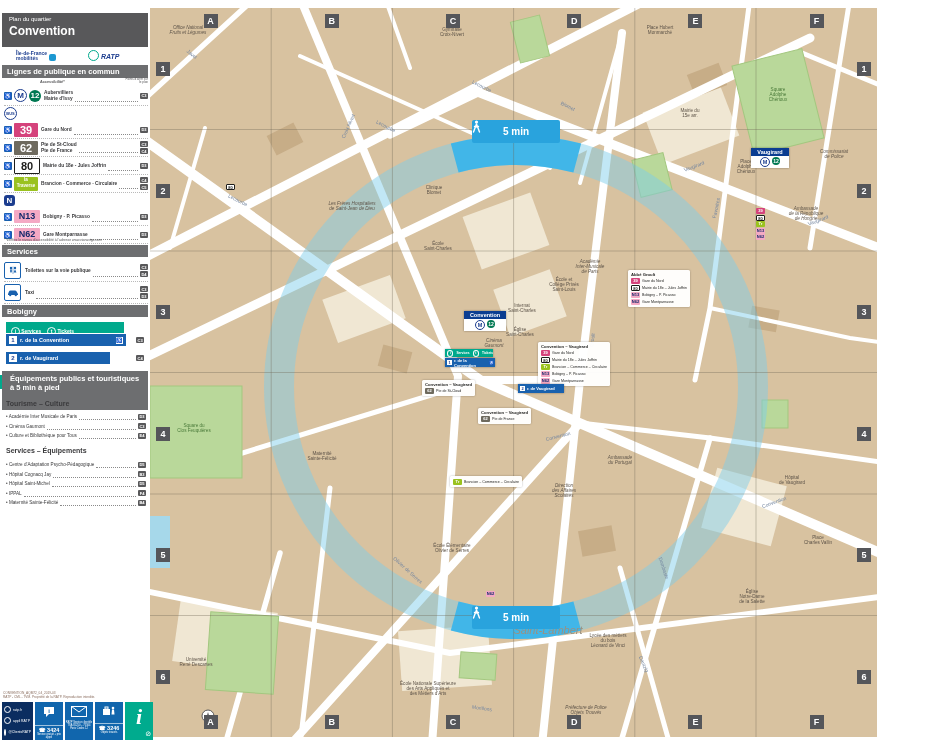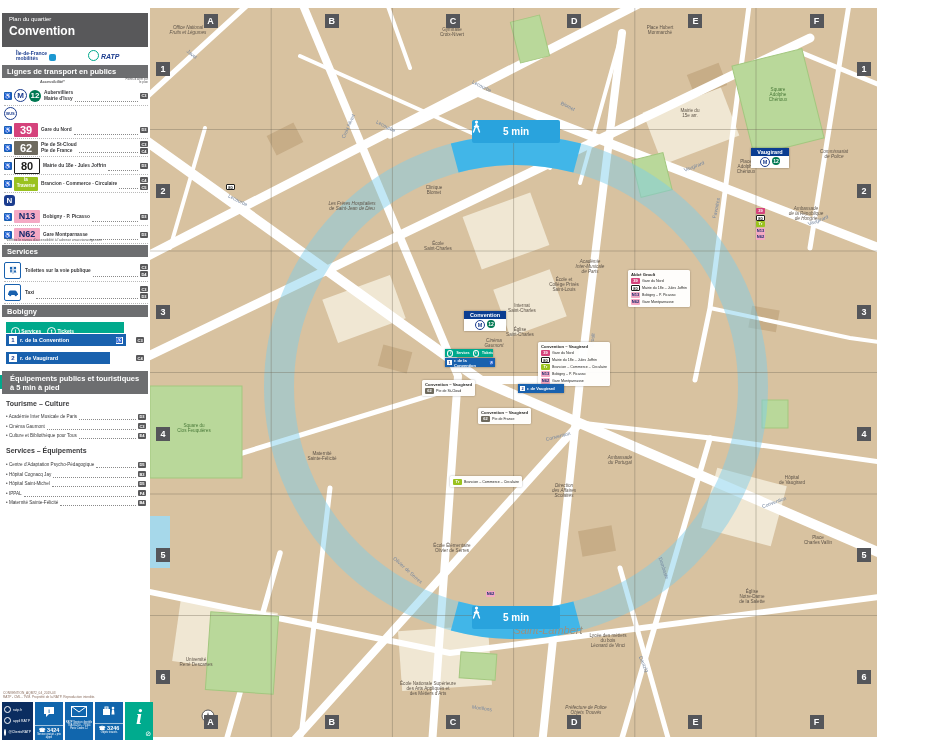--- a/index.html
+++ b/index.html
@@ -39,21 +39,21 @@
   .svc-label{font-size:4.8px;font-weight:bold;}
   #bar-sorties{left:2px;top:305px;width:146px;height:12px;font-size:7.5px;padding:2px 0 0 5px;box-sizing:border-box;}
   #tickets-bar{left:6px;top:322px;width:118px;height:11px;background:#00a98c;color:#fff;display:flex;align-items:center;gap:6px;padding-left:5px;box-sizing:border-box;}
   .tk-ic{display:inline-block;width:7px;height:7px;border:1px solid #fff;border-radius:50%;font-size:5px;line-height:7px;text-align:center;font-weight:bold;}
   .tk-lb{font-size:4.8px;font-weight:bold;}
   .exit-bar{background:#1961ae;color:#fff;display:flex;align-items:center;padding-left:3px;box-sizing:border-box;height:12px;}
   .exit-num{background:#fff;color:#1c3d8f;width:8px;height:8px;font-size:6px;font-weight:bold;text-align:center;line-height:8px;margin-right:3px;}
   .exit-lb{font-size:5.5px;font-weight:bold;flex:1;}
   .exit-acc{width:7px;height:7px;background:#fff;color:#1961ae;font-size:5px;line-height:7px;text-align:center;margin-right:3px;}
   .exit-chip{position:absolute;left:136px;}
-  #bar-equip{left:2px;top:371px;width:146px;height:23px;font-size:7.5px;line-height:9px;padding:3px 0 0 8px;box-sizing:border-box;}
+  #bar-equip{left:2px;top:371px;width:146px;height:39px;font-size:7.5px;line-height:9px;padding:3px 0 0 8px;box-sizing:border-box;}
   #equip-accent{left:0px;top:375px;width:5px;height:14px;background:#00a98c;}
   .h-cat{font-size:7px;font-weight:bold;color:#3a3a3c;}
   #h-tourisme{left:6px;top:400px;}
   #tourisme-rows{left:6px;top:412px;width:140px;}
   #h-servequip{left:6px;top:447px;}
   #servequip-rows{left:6px;top:460px;width:140px;}
   .eq-row{display:flex;align-items:center;height:9.5px;}
   .eq-name{font-size:4.6px;white-space:nowrap;}
   #sb-footer-note{left:3px;top:692px;font-size:3.2px;color:#8a6d5e;line-height:3.8px;}
   .tile{top:702px;height:38px;}
@@ -411,21 +411,21 @@
     <div id="sb-kicker">Plan du quartier</div>
     <div id="sb-title">Convention</div>
   </div>
   <div class="abs idf-logo">
     <span style="white-space:pre-line;display:inline-block;line-height:5px;">Île-de-France
 mobilités</span><span class="idf-sq"></span>
   </div>
   <div class="abs ratp-logo">
     <span class="ratp-ring"></span><span>RATP</span>
   </div>
-  <div id="bar-lignes" class="abs bar">Lignes de transport en publics</div>
+  <div id="bar-lignes" class="abs bar">Lignes de publique en commun</div>
   <div id="access-note" class="abs">Accessibilité*</div>
   <div id="stops-col" class="abs">Points d'arrêt sur le plan</div>
   <div id="lines-rows" class="abs">
       <div class="line-row" style="height: 19px;">
         <div class="acc">♿</div>
         <div class="m-circle">M</div>
         <div class="num-circle" style="background: rgb(0, 120, 82);">12</div>
         <div class="dest">
           <div>Aubervilliers</div>
           <div>Mairie d'Issy</div>

